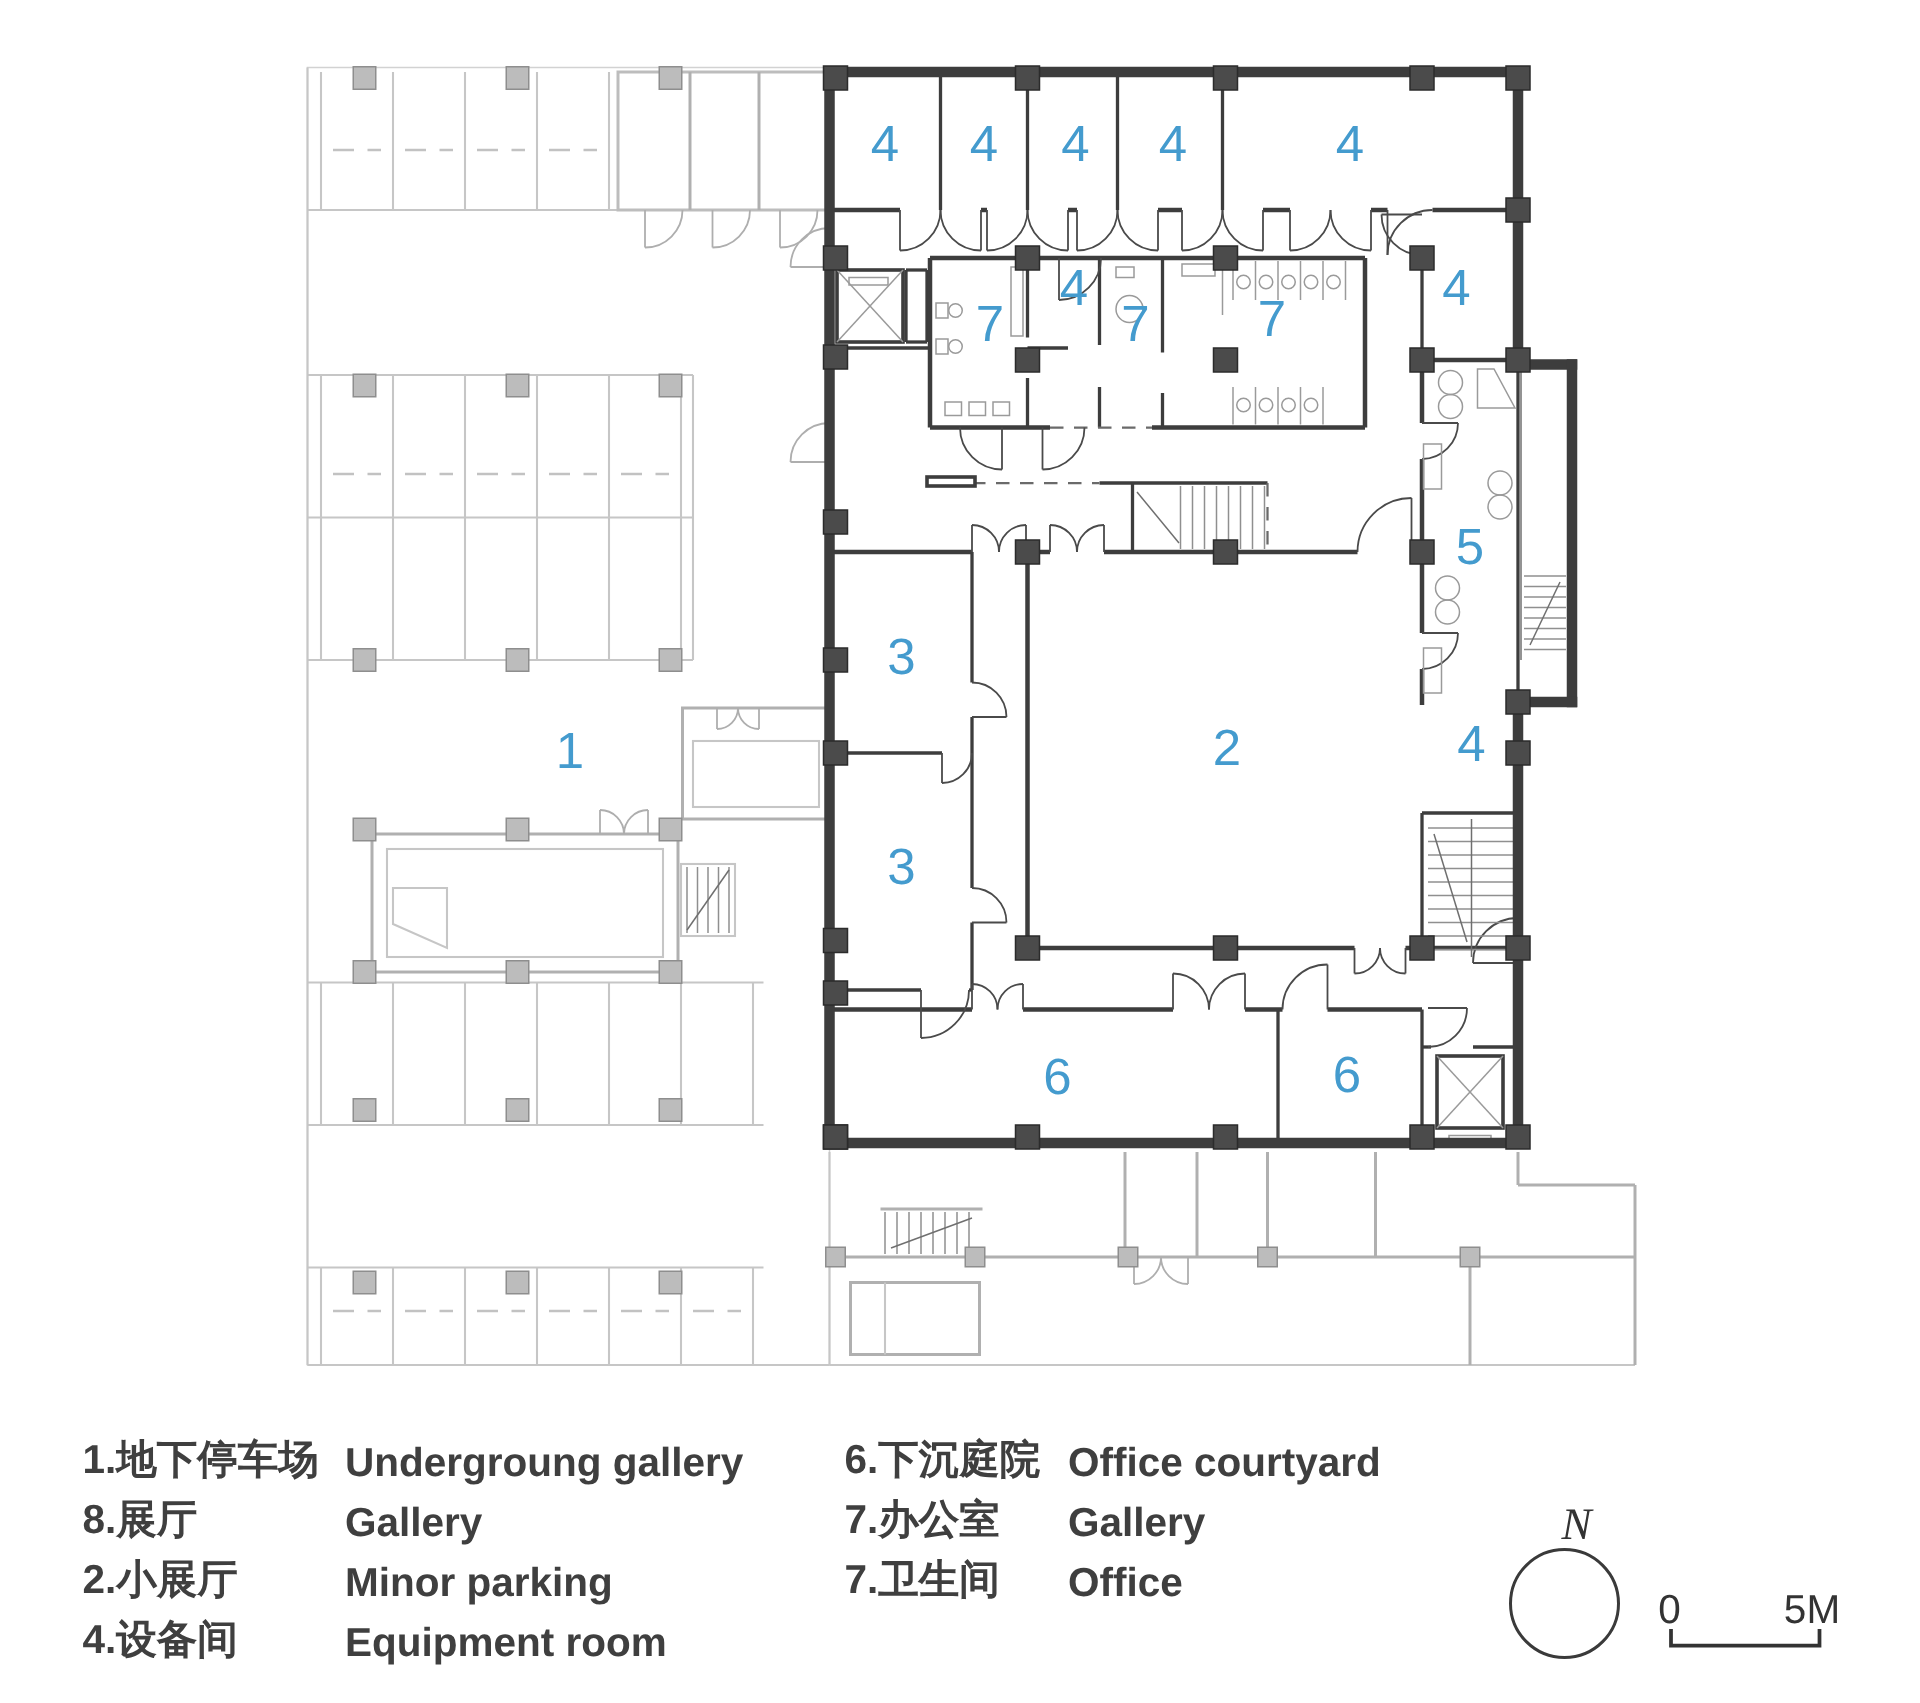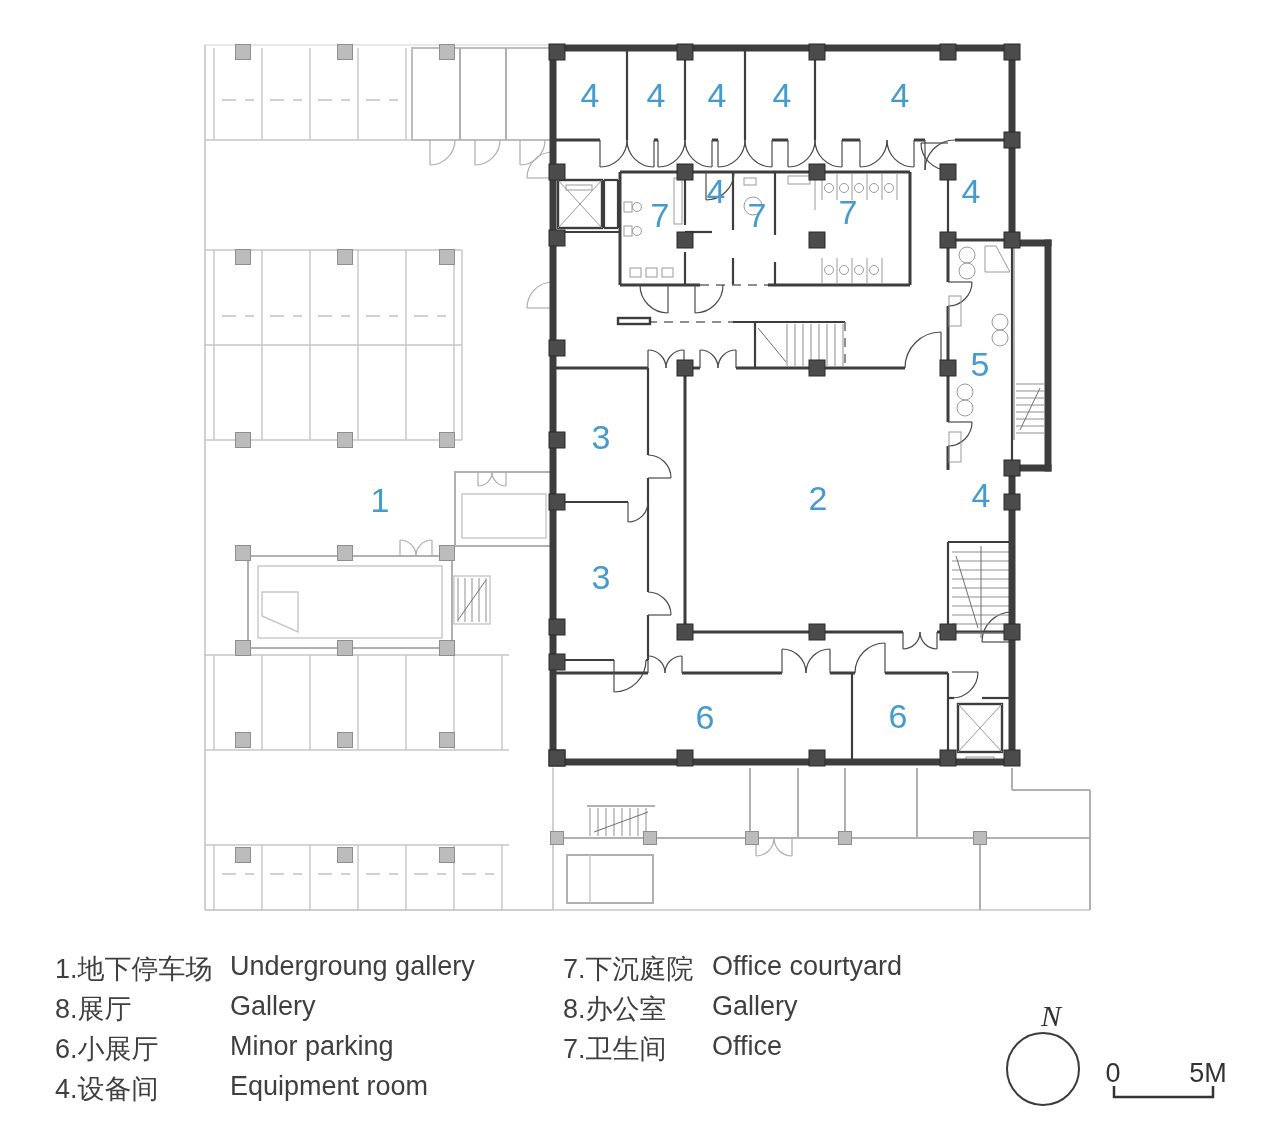--- a/index.html
+++ b/index.html
@@ -20,21 +20,21 @@
   .tread{stroke:#8f8f8f;stroke-width:1;}
   .diag{stroke:#6f6f6f;stroke-width:1;}
   .colD{fill:#4b4b4b;stroke:#2b2b2b;stroke-width:1;}
   .colP{fill:#bcbcbc;stroke:#8e8e8e;stroke-width:1;}
   .whiteroom{fill:#ffffff;stroke:#bdbdbd;stroke-width:2;}
   .ebox{fill:#ffffff;stroke:#3d3d3d;stroke-width:2.4;}
   .roomnum{fill:#449bce;font-size:34px;font-family:"Liberation Sans",sans-serif;}
   .compass-n{fill:#333333;font-size:30px;font-style:italic;font-family:"Liberation Serif",serif;}
   .scaletxt{fill:#333333;font-size:27px;font-family:"Liberation Sans",sans-serif;}
   .legend-col{position:absolute;font-size:27px;color:#3f3f3f;}
-  .lrow{height:40px;display:flex;align-items:flex-start;}
+  .lrow{height:40px;display:flex;align-items:flex-end;font-weight:bold;}
   .zh1{display:inline-block;width:175px;}
   .zh2{display:inline-block;width:149px;}
 </style>
 </head>
 <body>
 
 <div id="stage">
 
 <svg id="plan" width="1280" height="1135" viewBox="0 0 1280 1135">
   <defs>
@@ -515,35 +515,35 @@
 <div class="legend-col" style="left:55px;top:951px;">
   <div class="lrow">
     <span class="zh1">1.地下停车场</span>
     <span>Undergroung gallery</span>
       </div>
   <div class="lrow">
     <span class="zh1">8.展厅</span>
     <span>Gallery</span>
       </div>
   <div class="lrow">
-    <span class="zh1">6.小展厅</span>
+    <span class="zh1">2.小展厅</span>
     <span>Minor parking</span>
       </div>
   <div class="lrow">
     <span class="zh1">4.设备间</span>
     <span>Equipment room</span>
       </div>
 </div>
 <div class="legend-col" style="left:563px;top:951px;">
   <div class="lrow">
-    <span class="zh2">7.下沉庭院</span>
+    <span class="zh2">6.下沉庭院</span>
     <span>Office courtyard</span>
       </div>
   <div class="lrow">
-    <span class="zh2">8.办公室</span>
+    <span class="zh2">7.办公室</span>
     <span>Gallery</span>
       </div>
   <div class="lrow">
     <span class="zh2">7.卫生间</span>
     <span>Office</span>
       </div>
 </div>
 
 </div>
 

